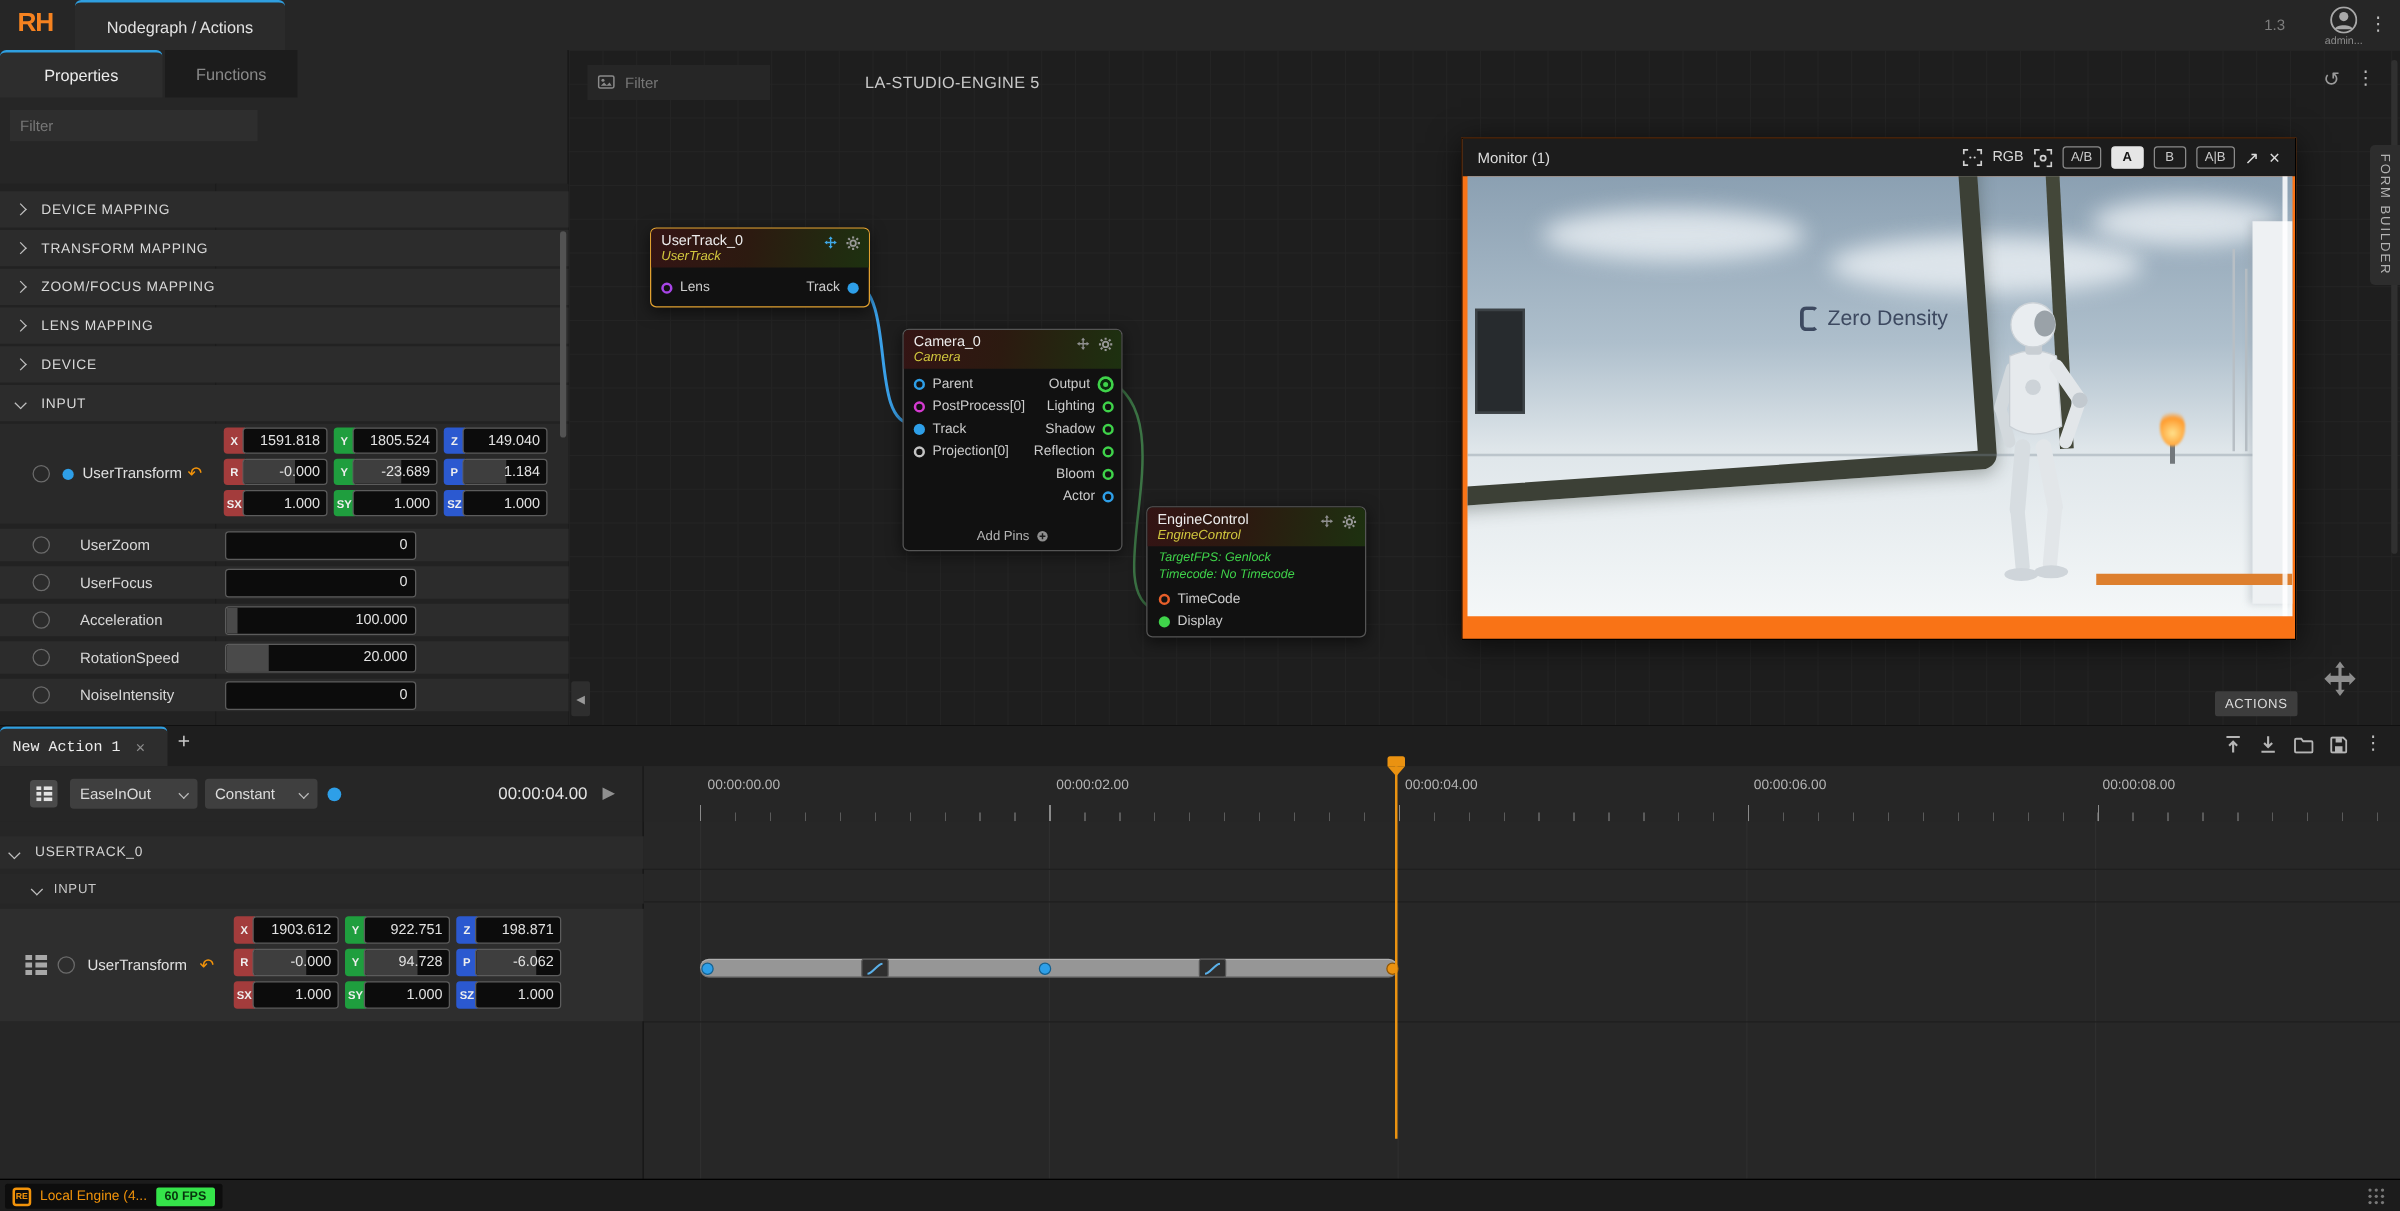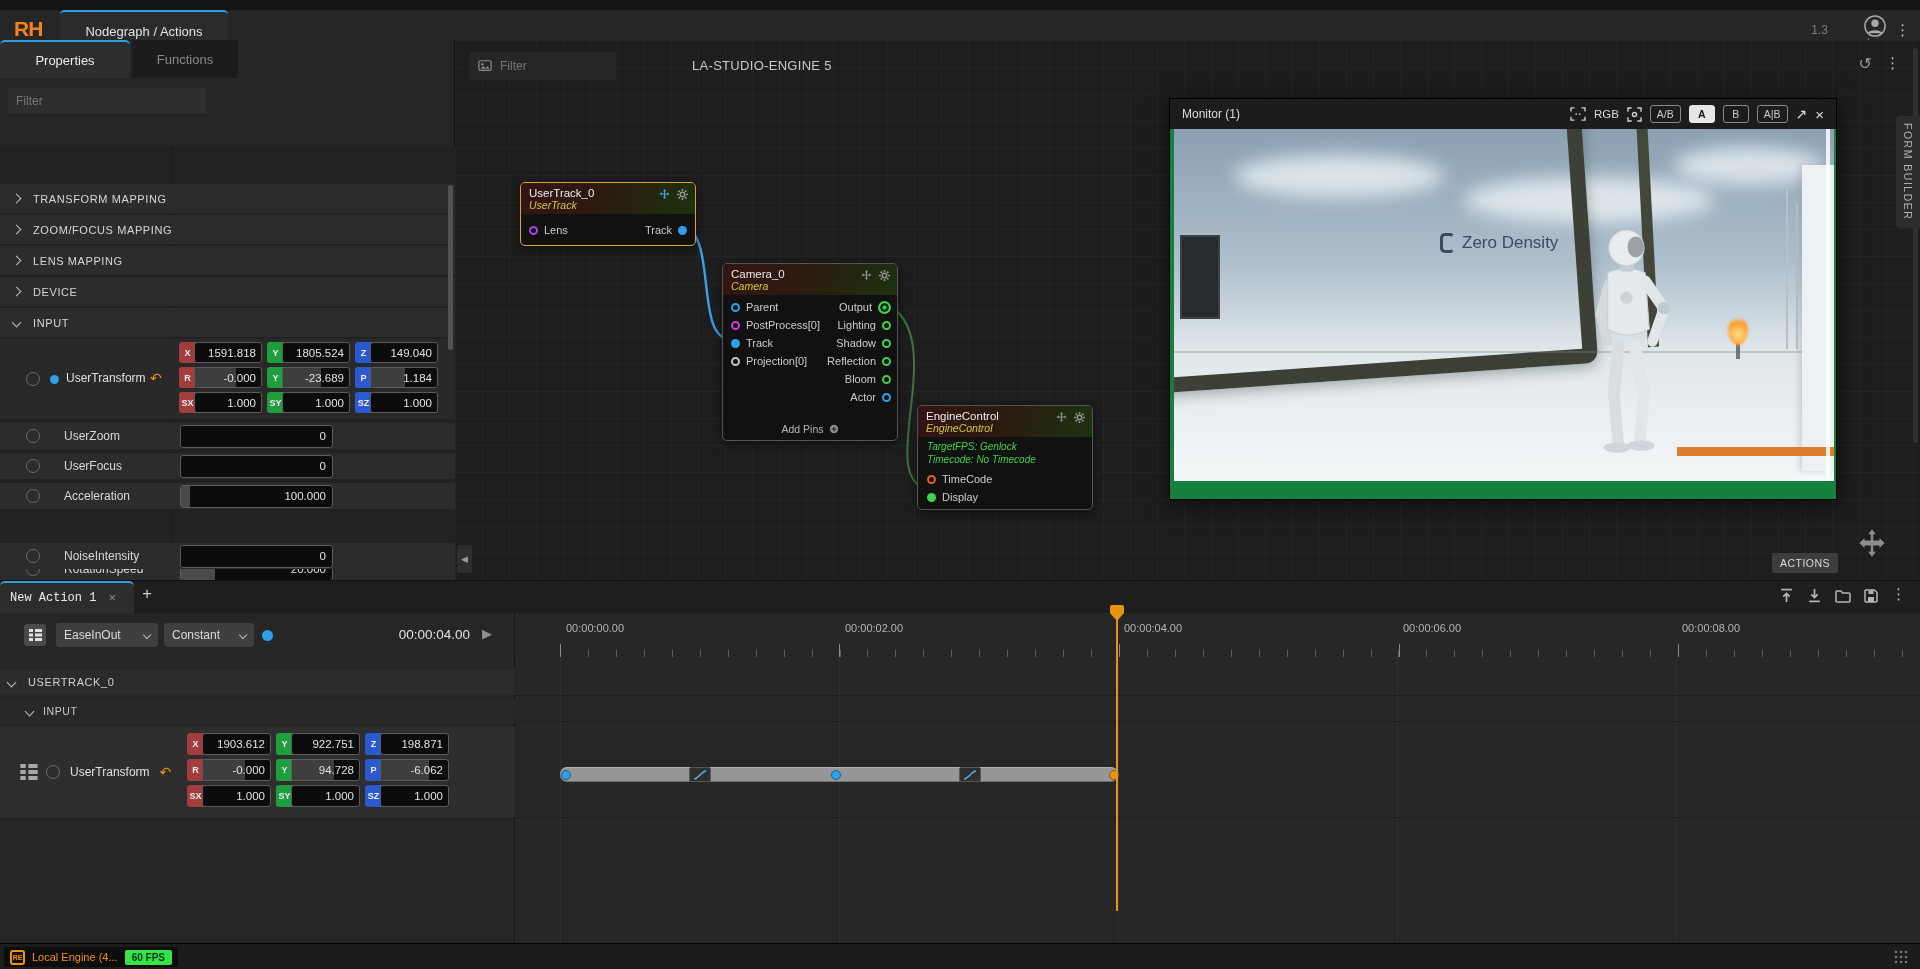--- a/index.html
+++ b/index.html
@@ -1,20 +1,20 @@
 <!DOCTYPE html>
 <html><head>
 <meta charset="utf-8">
 <style>
   html,body{margin:0;padding:0;background:#141414;}
   body{width:1920px;height:969px;position:relative;overflow:hidden;
        font-family:"Liberation Sans",sans-serif;color:#ddd;-webkit-font-smoothing:antialiased;}
   .abs{position:absolute;}
   
-  #topbar{left:0;top:10px;width:1920px;height:40px;background:#262626;border-bottom:1px solid #0f0f0f;}
+  #topbar{left:0;top:0;width:1920px;height:40px;background:#262626;border-bottom:1px solid #0f0f0f;}
   #rh-logo{left:14px;top:7px;font-size:21px;font-weight:bold;color:#f58220;letter-spacing:-1px;}
   .toptab{left:60px;top:0;width:168px;height:40px;background:#2b2b2b;border-top:2px solid #2f9fe0;
           border-radius:5px 5px 0 0;display:flex;align-items:center;justify-content:center;
           font-size:13px;color:#e2e2e2;box-sizing:border-box;}
   #version{right:92px;top:13px;font-size:12px;color:#7d7d7d;}
   #avatar{right:34px;top:5px;width:22px;height:22px;}
   #avatar-name{right:22px;top:27px;font-size:8.5px;color:#8d8d8d;width:46px;text-align:center;}
   .kebab{color:#bdbdbd;font-size:15px;line-height:1;}
   
   #props{left:0;top:40px;width:455px;height:540px;background:#262626;border-right:1px solid #141414;box-sizing:border-box;}
@@ -85,21 +85,21 @@
   .o-purple{border:2px solid #a845e8;}
   .o-magenta{border:2px solid #d43ad0;}
   .o-white{border:2px solid #c4c4c4;}
   .o-green{border:2px solid #3fd34a;}
   .s-green{background:#3fd34a;}
   .o-orange{border:2px solid #e85f2a;}
   .big-green{width:13px;height:13px;border:2px solid #3fd34a;background:#3fd34a;box-shadow:inset 0 0 0 2.5px #0b2b0d;border-radius:50%;box-sizing:border-box;flex:none;}
   .addpins{position:absolute;left:0;right:0;bottom:5px;display:flex;align-items:center;justify-content:center;
            gap:5px;font-size:10.5px;color:#b5b5b5;}
   
-  #monitor{left:1169px;top:98px;width:668px;height:402px;background:#15803d;border:1px solid #000;
+  #monitor{left:1169px;top:110px;width:668px;height:402px;background:#f97316;border:1px solid #000;
            box-shadow:0 4px 24px rgba(0,0,0,.65);box-sizing:border-box;}
   #mon-head{left:0;top:0;width:100%;height:30px;display:flex;align-items:center;background:#1c1c1c;
             font-size:12px;color:#dcdcdc;padding:0 12px;box-sizing:border-box;gap:8px;}
   .mbtn{height:18px;min-width:26px;padding:0 6px;border:1px solid #8a8a8a;border-radius:3px;display:flex;
         align-items:center;justify-content:center;font-size:10.5px;color:#ccc;box-sizing:border-box;}
   .mbtn.active{background:#e6e6e6;color:#161616;border-color:#e6e6e6;font-weight:bold;}
   #mon-video{left:4px;top:30px;width:660px;height:352px;overflow:hidden;
              background:linear-gradient(#8ba0b2 0%,#aebfcc 38%,#dfe6ea 62%,#f4f7f8 100%);}
   .cloud{position:absolute;background:#f2f6f9;border-radius:50%;filter:blur(9px);opacity:.75;}
   #winframe{position:absolute;left:-45px;top:-30px;width:430px;height:250px;border:15px solid #3c4036;
@@ -191,20 +191,24 @@
   <div class="abs ptab" id="ptab-props">
     <span>Properties</span>
   </div>
   <div class="abs ptab" id="ptab-func">
     <span>Functions</span>
   </div>
   <input class="abs" id="pfilter" placeholder="Filter" style="">
 
   <div class="abs" id="plist">
     <div class="abs coldiv"></div>
+    <div class="abs sec" style="top:6px;">
+        <i class="chev-r"></i>
+        <span>DEVICE MAPPING</span>
+      </div>
     <div class="abs sec" style="top:37px;">
         <i class="chev-r"></i>
         <span>TRANSFORM MAPPING</span>
       </div>
     <div class="abs sec" style="top:68px;">
         <i class="chev-r"></i>
         <span>ZOOM/FOCUS MAPPING</span>
       </div>
     <div class="abs sec" style="top:99px;">
         <i class="chev-r"></i>
@@ -306,21 +310,21 @@
         </div>
     </div>
     <div class="abs prow-item" style="top:336px;">
       <div class="radio" style="margin-left:26px;"></div>
       <span style="margin-left:24px;">Acceleration</span>
       <div class="vfield">
           <i class="fill abs" style="left:0;top:0;bottom:0;width:9px;background:#4a4a4a;"></i>
           <span style="position:relative;">100.000</span>
         </div>
     </div>
-    <div class="abs prow-item" style="top:366px;margin-top:43px;">
+    <div class="abs prow-item" style="top:366px;">
       <div class="radio" style="margin-left:26px;"></div>
       <span style="margin-left:24px;">RotationSpeed</span>
       <div class="vfield">
           <i class="fill abs" style="left:0;top:0;bottom:0;width:34px;background:#4a4a4a;"></i>
           <span style="position:relative;">20.000</span>
         </div>
     </div>
     <div class="abs prow-item" style="top:396px;">
       <div class="radio" style="margin-left:26px;"></div>
       <span style="margin-left:24px;">NoiseIntensity</span>

